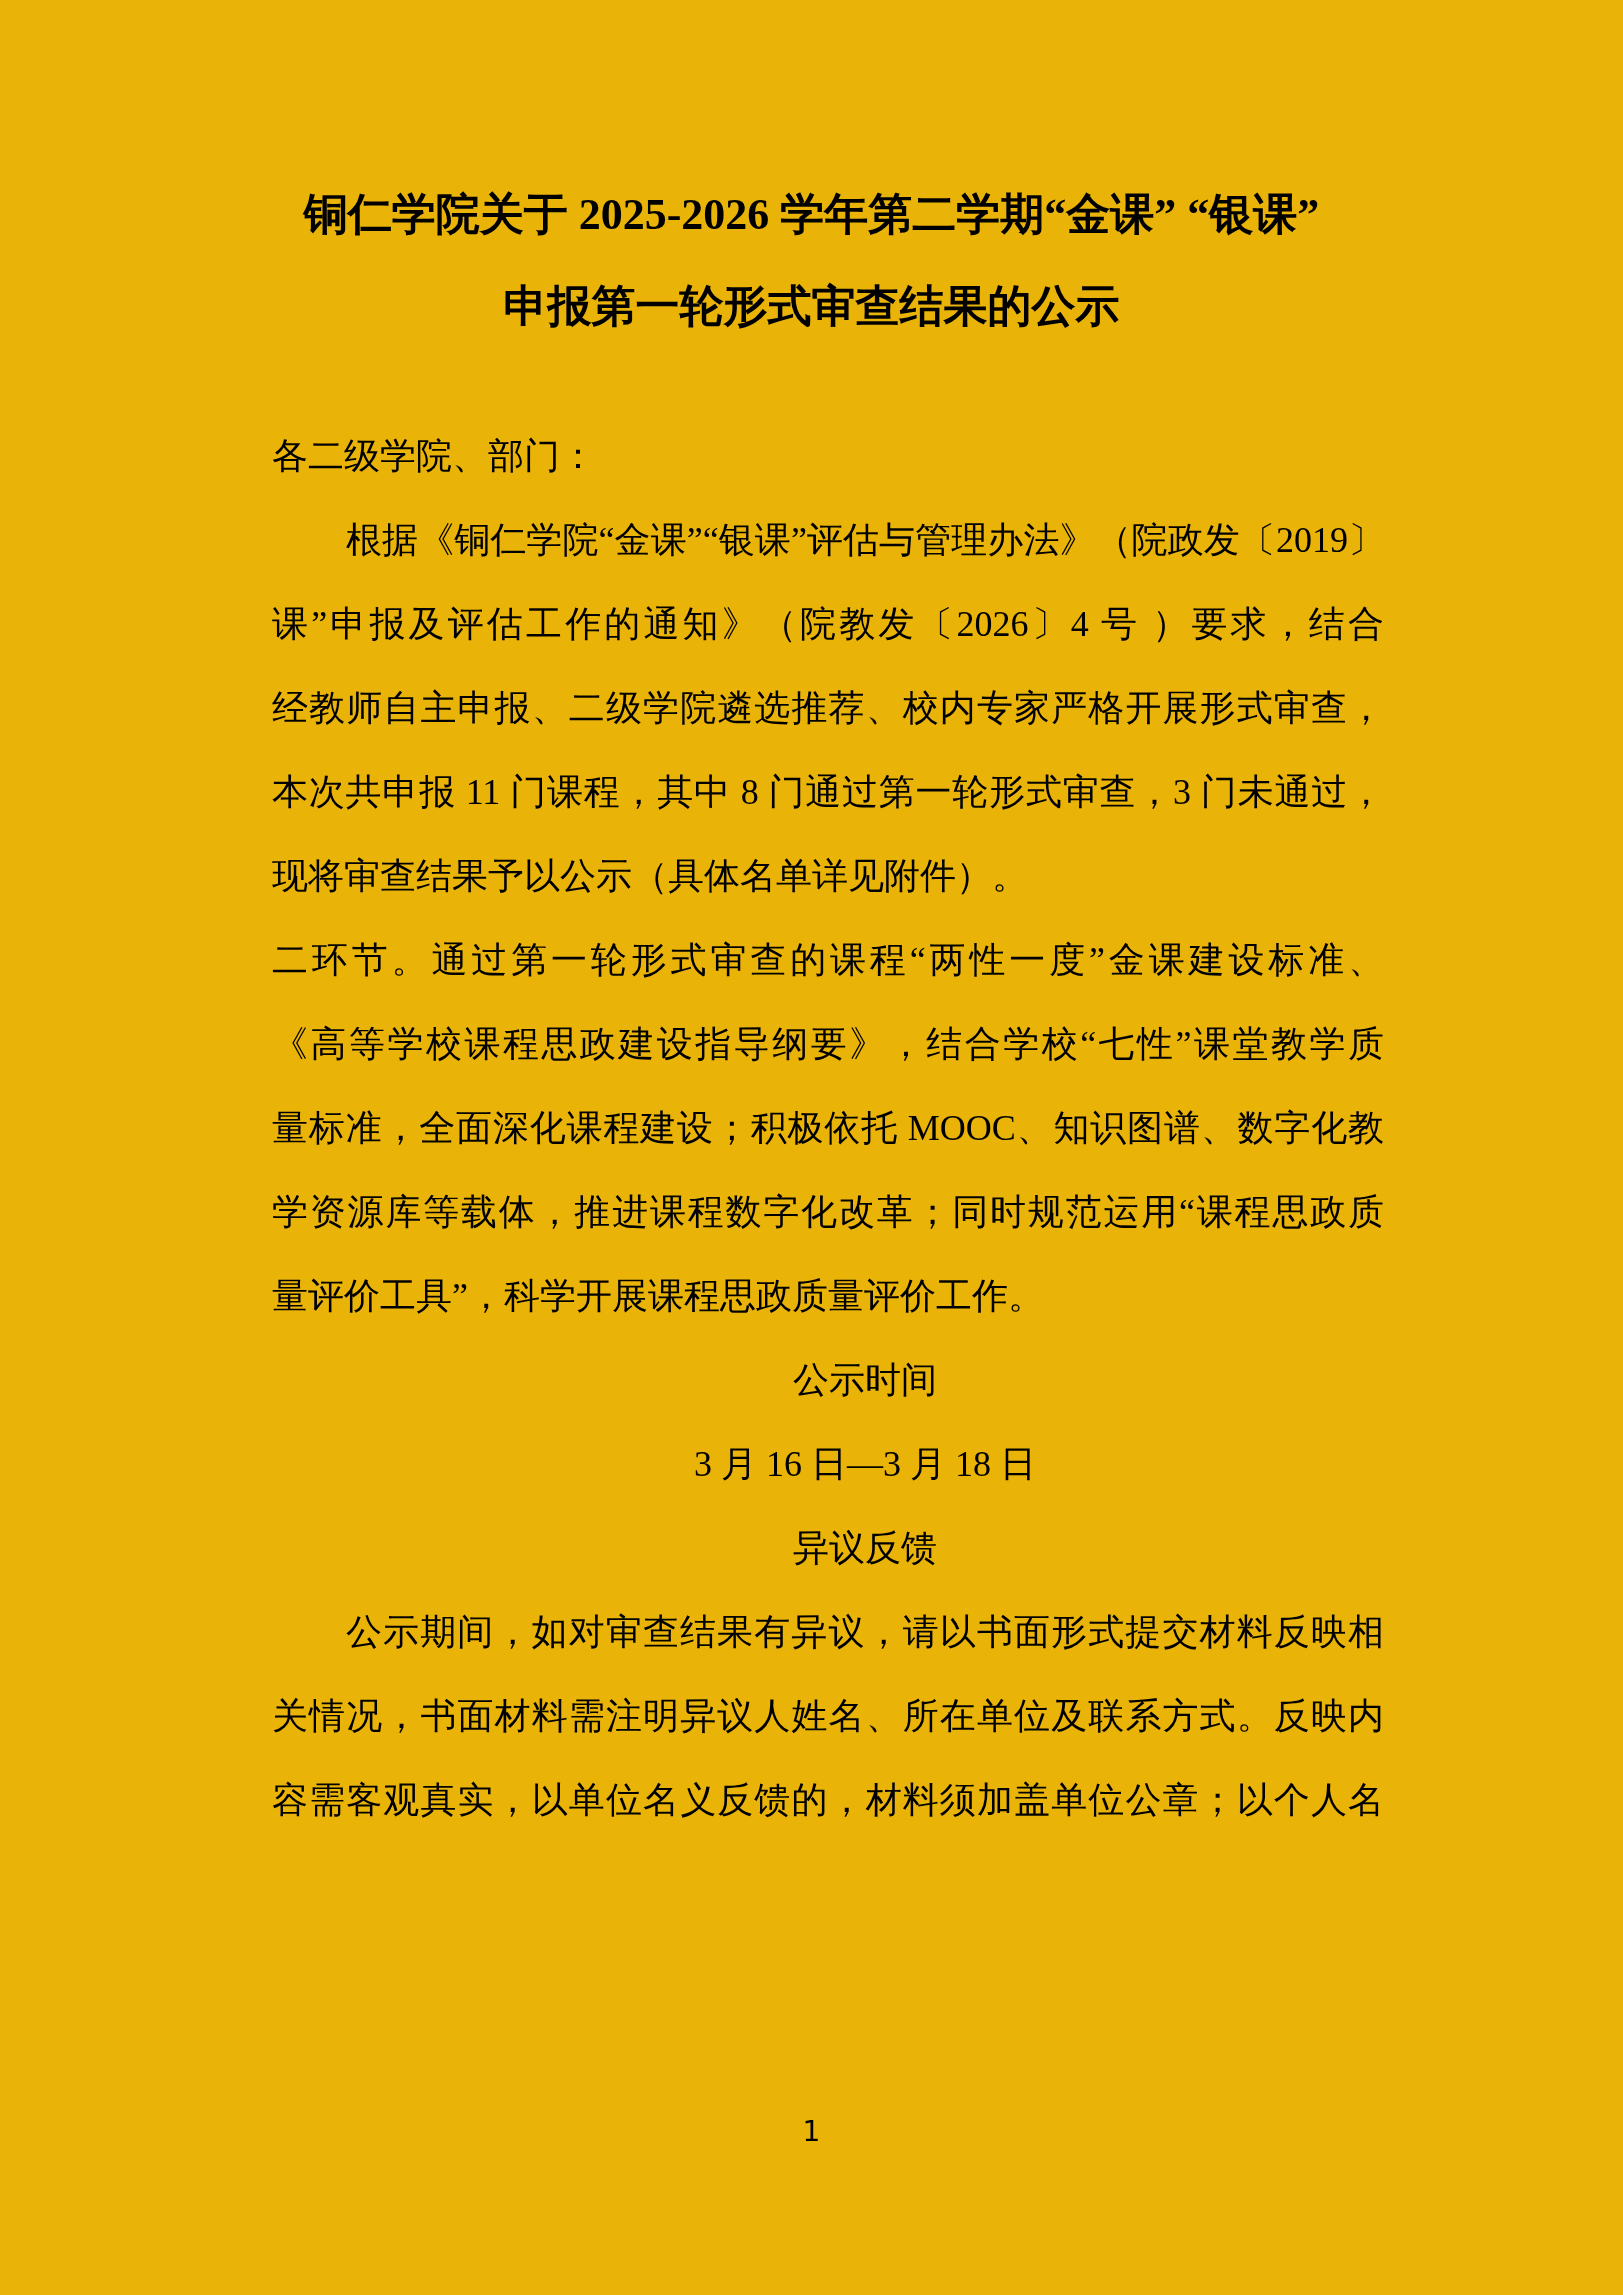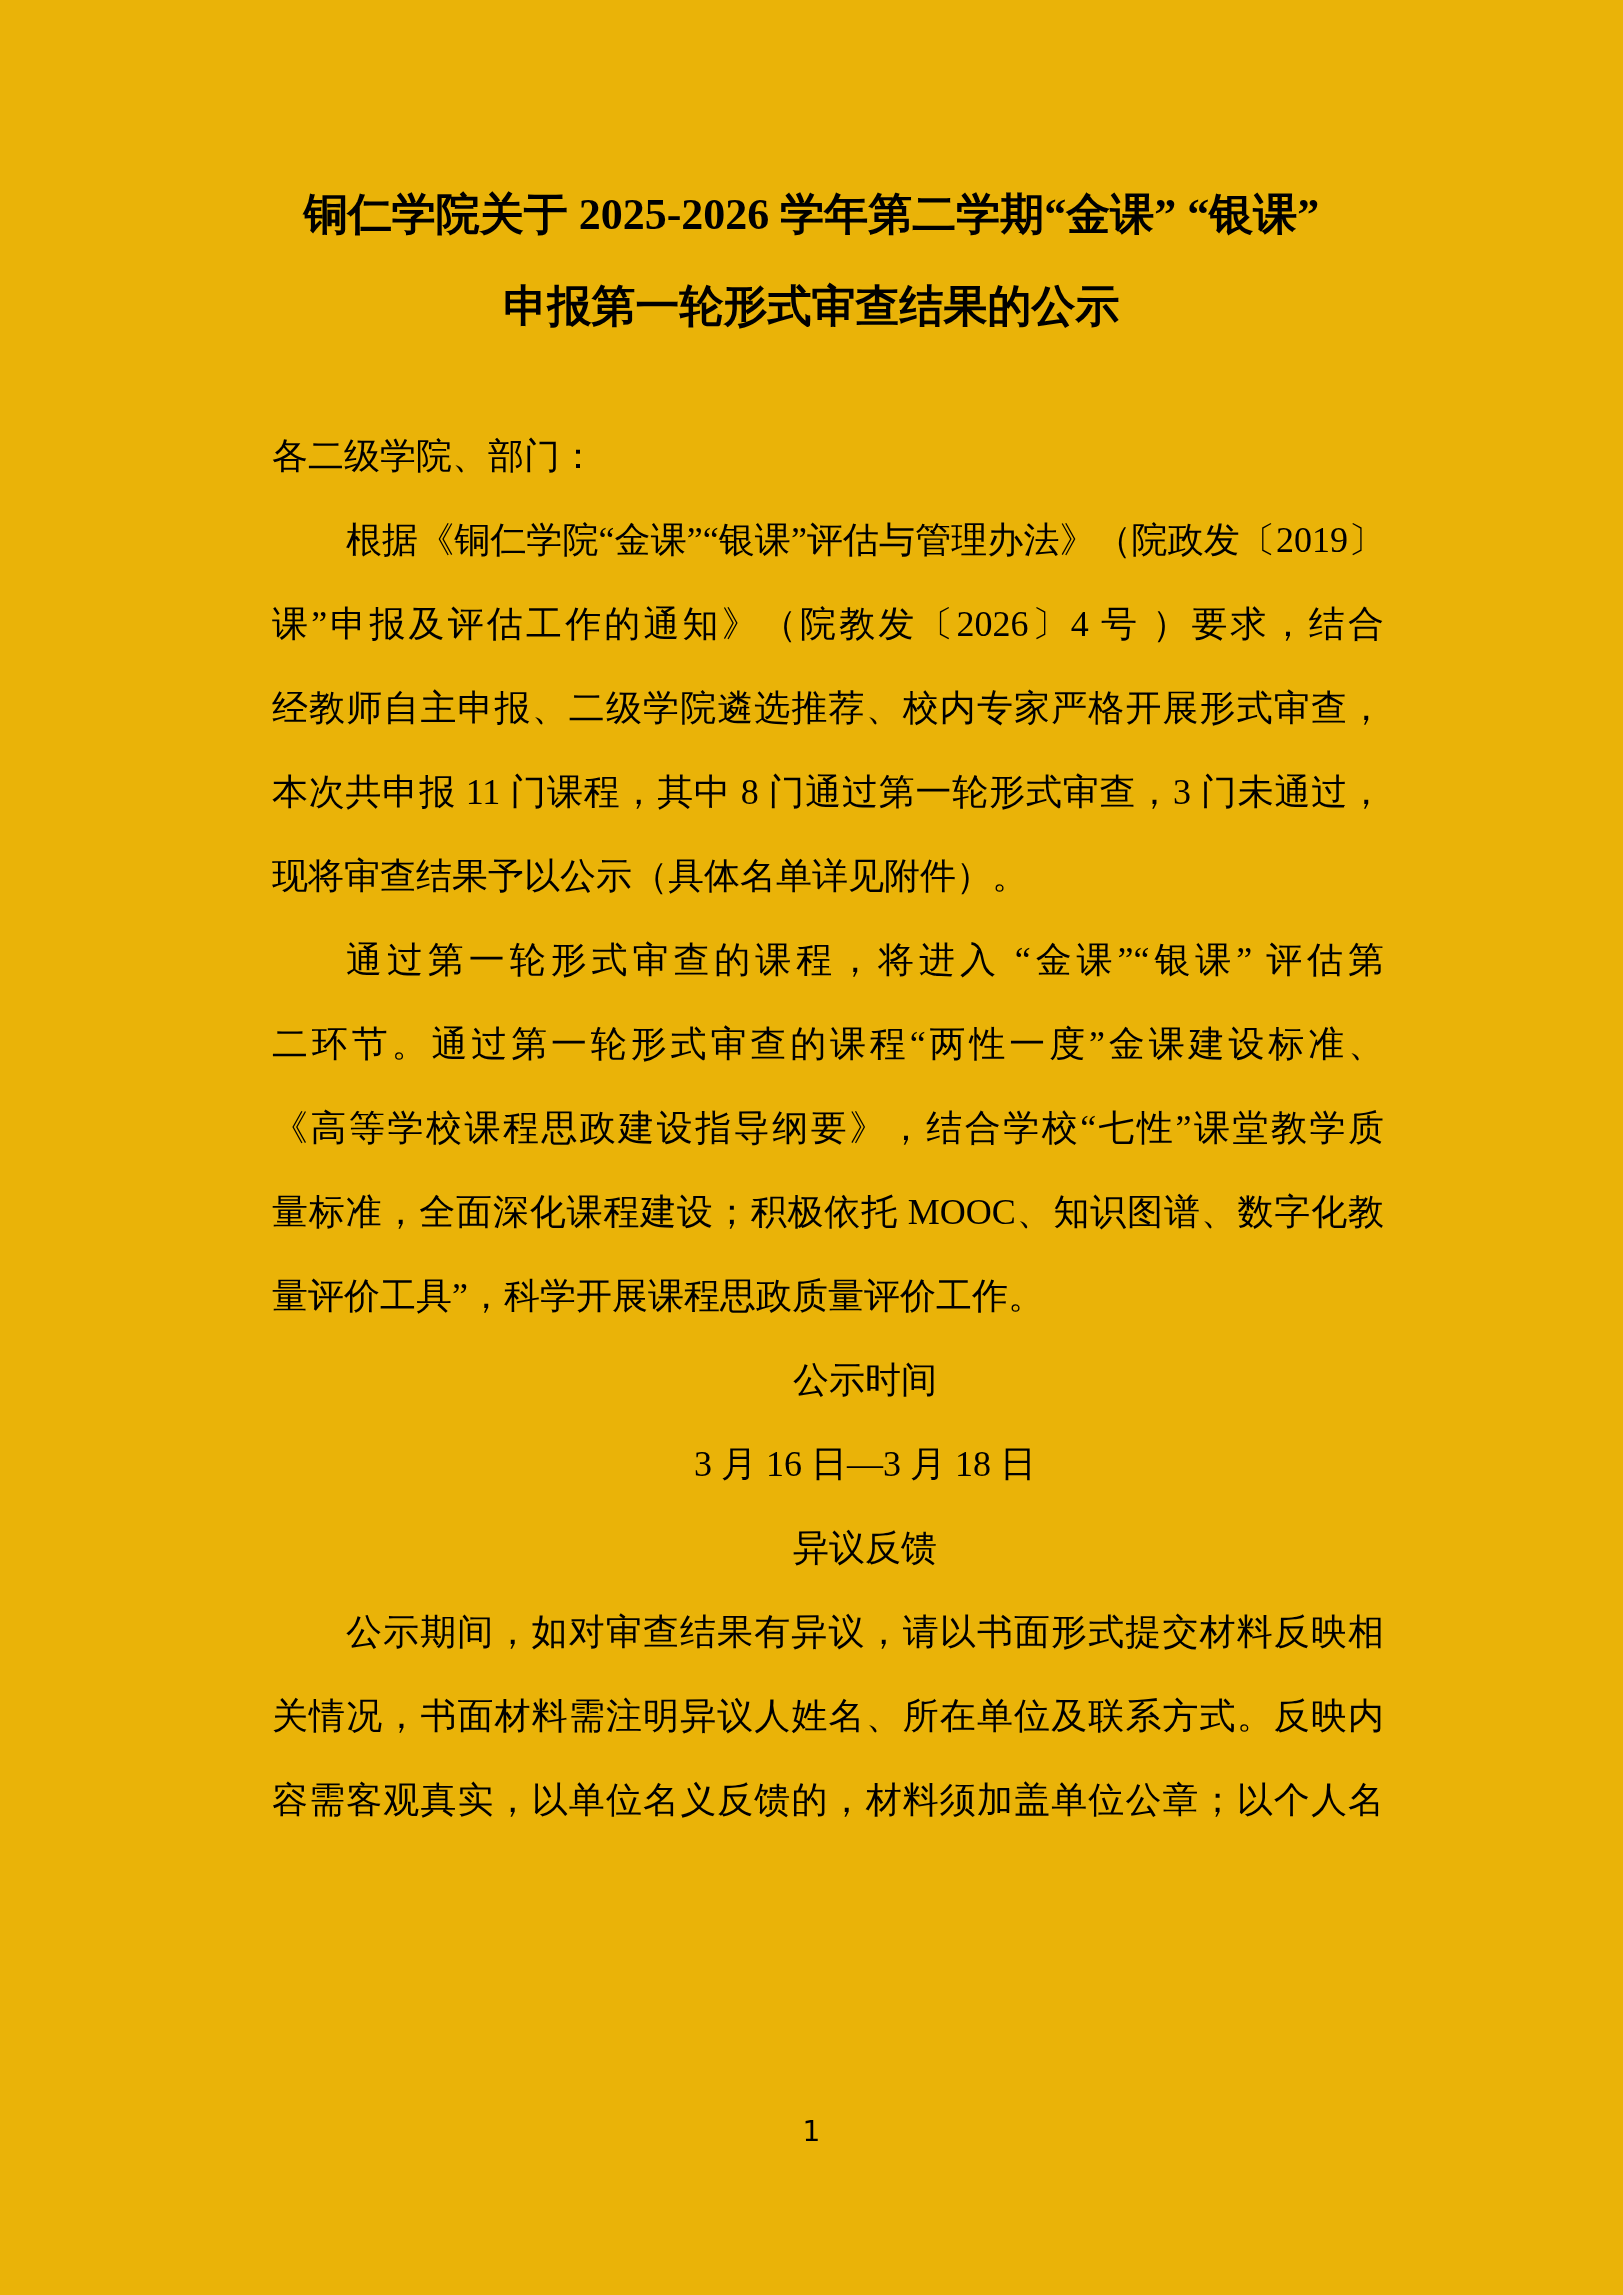--- a/index.html
+++ b/index.html
@@ -68,24 +68,24 @@
     <div>申报第一轮形式审查结果的公示</div>
   </div>
 
   <div class="doc-body">
     <div class="line">各二级学院、部门：</div>
     <div class="line indent fill">根据《铜仁学院“金课”“银课”评估与管理办法》（院政发〔2019〕</div>
     <div class="line fill">课”申报及评估工作的通知》（院教发〔2026〕4 号 ）要求，结合</div>
     <div class="line fill">经教师自主申报、二级学院遴选推荐、校内专家严格开展形式审查，</div>
     <div class="line fill">本次共申报 11 门课程，其中 8 门通过第一轮形式审查，3 门未通过，</div>
     <div class="line">现将审查结果予以公示（具体名单详见附件）。</div>
-    <div class="line indent fill">通过第一轮形式审查的课程，将进入 “金课”“银课” 评估第</div>
     <div class="line fill">二环节。通过第一轮形式审查的课程“两性一度”金课建设标准、</div>
     <div class="line fill">《高等学校课程思政建设指导纲要》，结合学校“七性”课堂教学质</div>
     <div class="line fill">量标准，全面深化课程建设；积极依托 MOOC、知识图谱、数字化教</div>
+    <div class="line fill">学资源库等载体，推进课程数字化改革；同时规范运用“课程思政质</div>
     <div class="line">量评价工具”，科学开展课程思政质量评价工作。</div>
     <div class="line indent">公示时间</div>
     <div class="line indent">3 月 16 日—3 月 18 日</div>
     <div class="line indent">异议反馈</div>
     <div class="line indent fill">公示期间，如对审查结果有异议，请以书面形式提交材料反映相</div>
     <div class="line fill">关情况，书面材料需注明异议人姓名、所在单位及联系方式。反映内</div>
     <div class="line fill">容需客观真实，以单位名义反馈的，材料须加盖单位公章；以个人名</div>
   </div>
 
   <div class="page-number">1</div>

